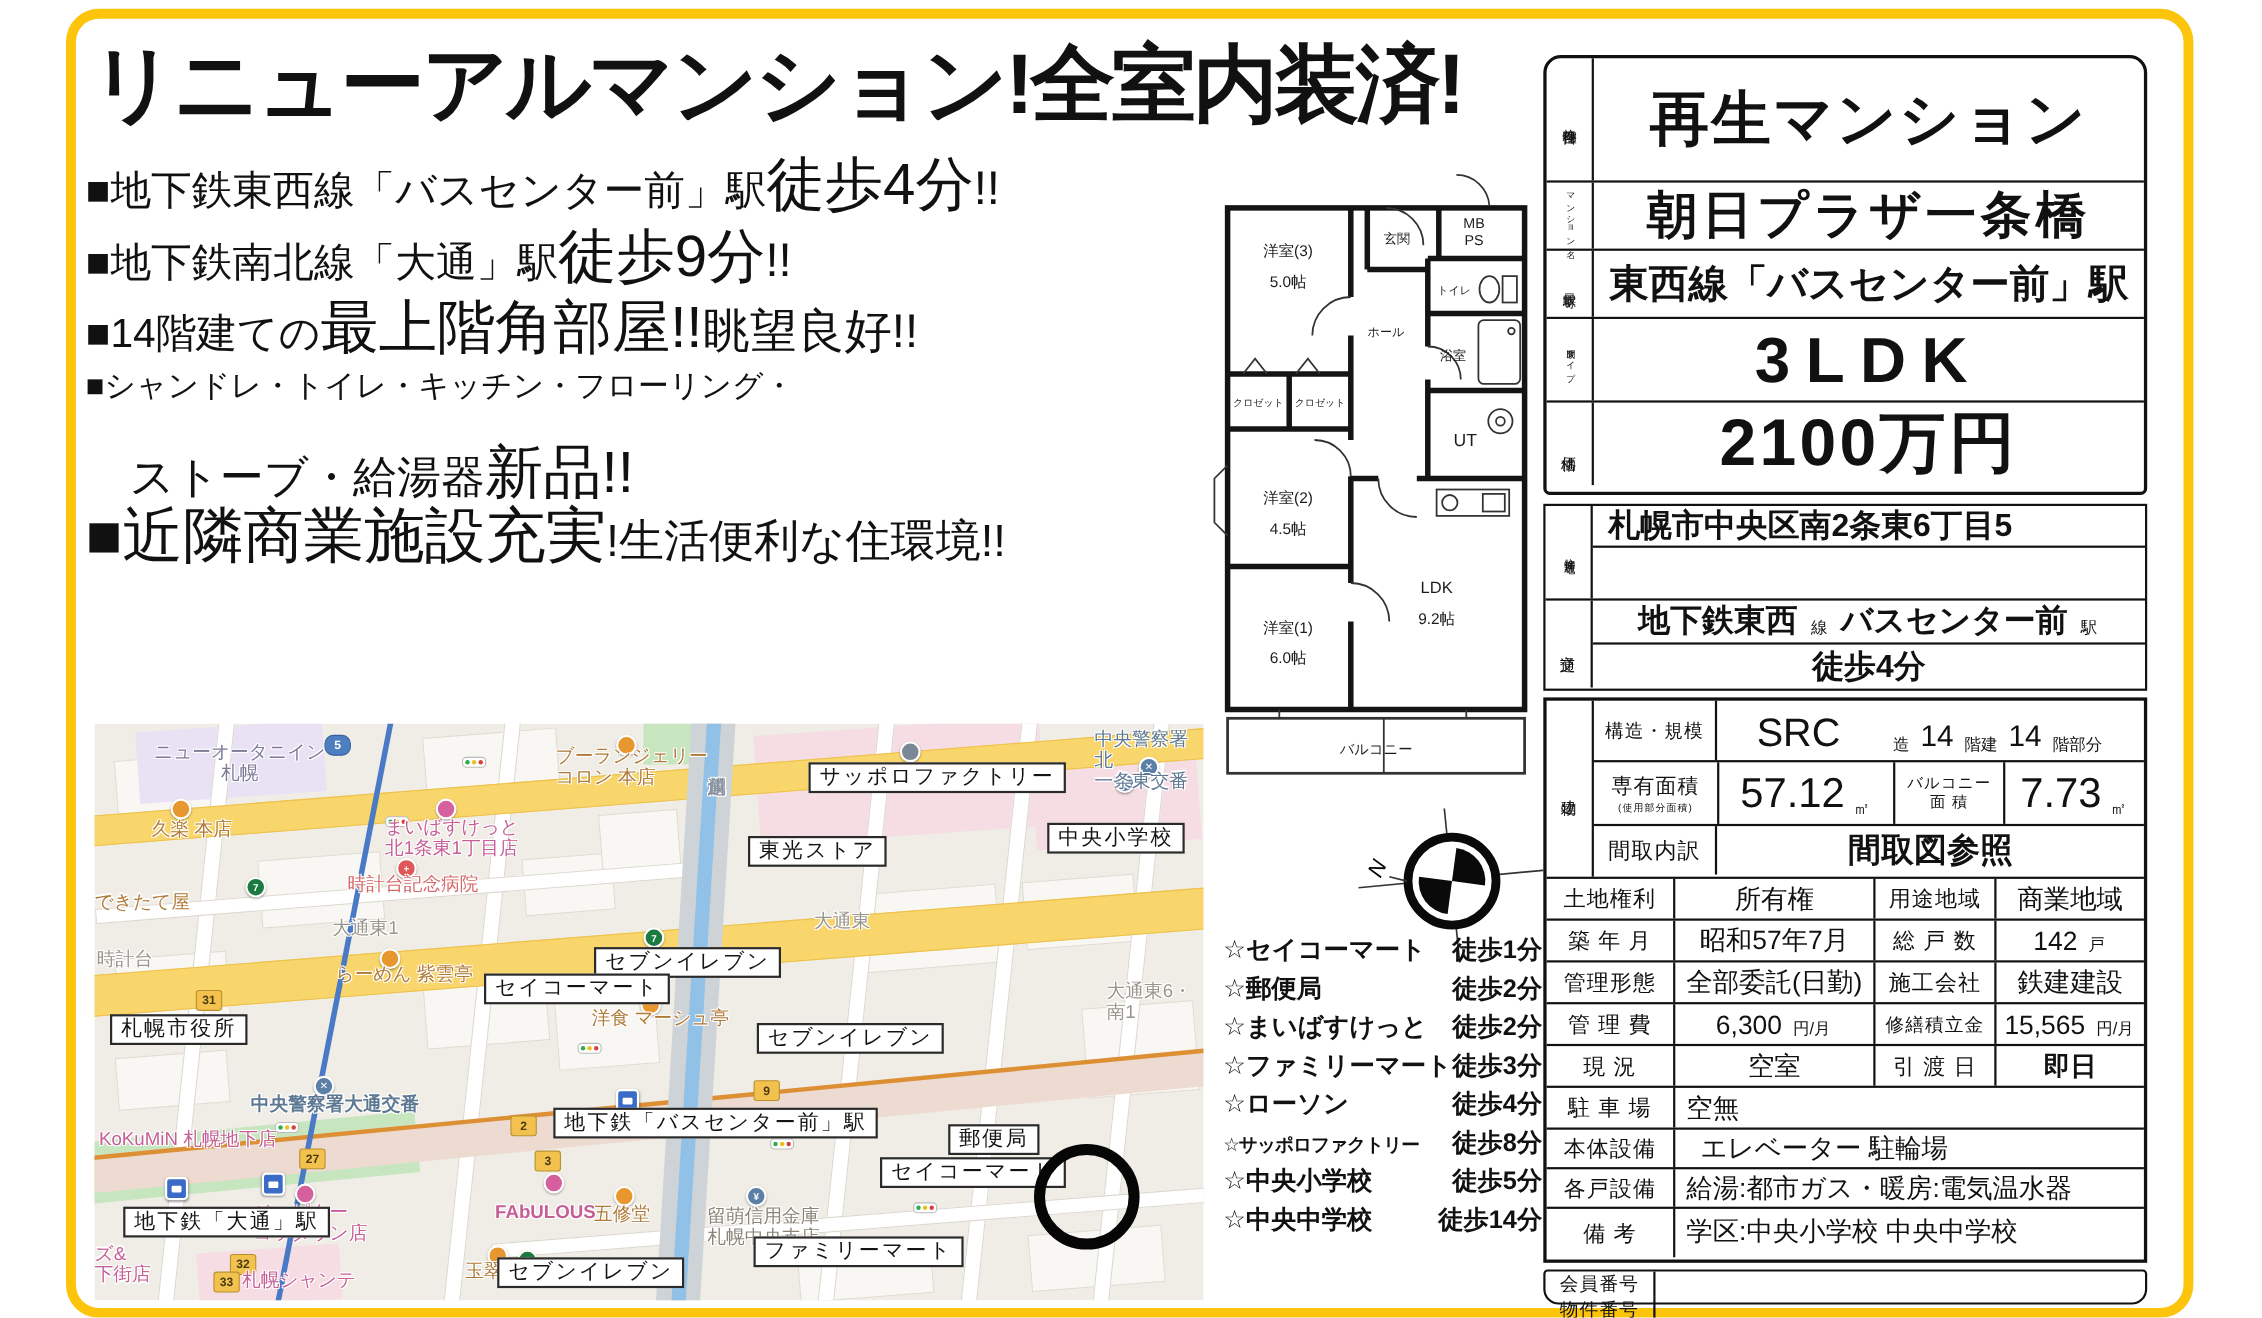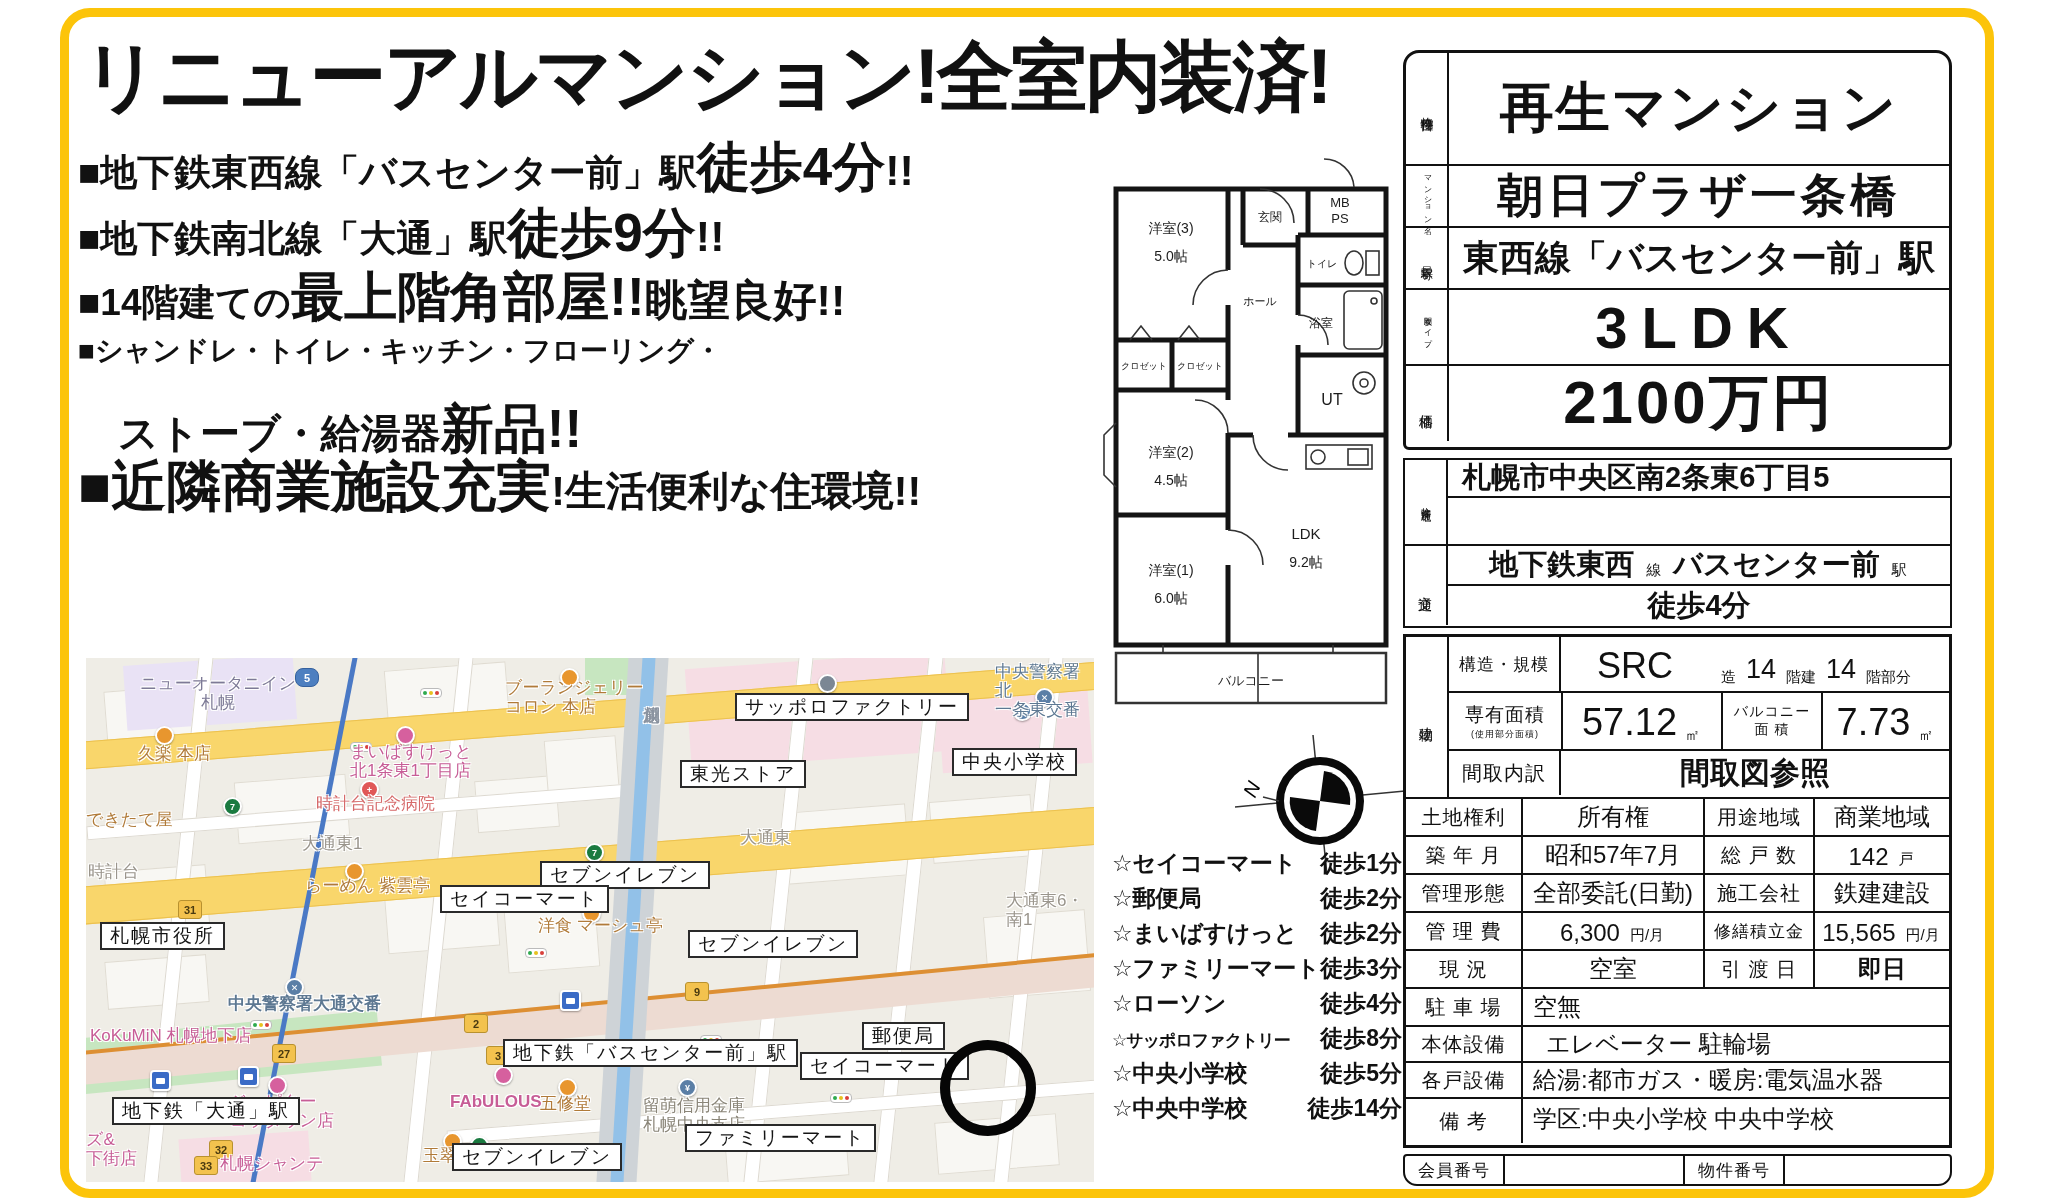--- a/index.html
+++ b/index.html
@@ -3,21 +3,21 @@
 <meta charset="utf-8">
 <style>
   html,body{margin:0;padding:0;background:#fff;}
   #page{position:relative;width:2056px;height:1198px;background:#fff;overflow:hidden;
         font-family:"Liberation Sans","DejaVu Sans",sans-serif;color:#111;}
   
   #frame{position:absolute;left:60px;top:8px;width:1916px;height:1172px;
          border:9px solid #fcc40a;border-radius:30px;background:#fff;}
   
   #headline{position:absolute;left:82px;top:26px;font-size:77px;font-weight:900;letter-spacing:-3px;white-space:nowrap;}
-  .bullet{position:absolute;left:78px;white-space:nowrap;font-weight:700;}
+  .bullet{position:absolute;left:78px;white-space:nowrap;font-weight:400;}
   .bullet .s{font-size:37px;}
   .bullet .b{font-size:53px;}
   .bullet .p{font-size:43px;}
   
   #plan{position:absolute;left:1108px;top:175px;width:287px;height:535px;overflow:visible;}
   #plan text{fill:#1c1c1c;font-family:"Liberation Sans",sans-serif;}
   
   #compass{position:absolute;left:1235px;top:735px;width:170px;height:140px;overflow:visible;}
   
   #walklist{position:absolute;left:1112px;top:848px;width:290px;}
@@ -345,21 +345,21 @@
     <div class="ml" style="left:920px;top:233px;color:#9a958c;">大通東6・南1</div>
     <div class="ml" style="left:556px;top:35px;color:#8a93a0;writing-mode:vertical-rl;text-orientation:upright;">創成川通</div>
 
     <div class="bx" style="left:649px;top:35px;">サッポロファクトリー</div>
     <div class="bx" style="left:594px;top:102px;">東光ストア</div>
     <div class="bx" style="left:454px;top:203px;">セブンイレブン</div>
     <div class="bx" style="left:354px;top:227px;">セイコーマート</div>
     <div class="bx" style="left:602px;top:272px;">セブンイレブン</div>
     <div class="bx" style="left:866px;top:90px;">中央小学校</div>
     <div class="bx" style="left:14px;top:264px;">札幌市役所</div>
-    <div class="bx" style="left:417px;top:349px;margin-top:32px;">地下鉄「バスセンター前」駅</div>
+    <div class="bx" style="left:417px;top:349px;">地下鉄「バスセンター前」駅</div>
     <div class="bx" style="left:776px;top:364px;">郵便局</div>
     <div class="bx" style="left:714px;top:394px;">セイコーマート</div>
     <div class="bx" style="left:26px;top:439px;">地下鉄「大通」駅</div>
     <div class="bx" style="left:599px;top:466px;">ファミリーマート</div>
     <div class="bx" style="left:366px;top:485px;">セブンイレブン</div>
 
     <div id="ring"></div>
   </div>
 
   <div id="tbl">
@@ -498,21 +498,21 @@
         <div class="cell lab" style="width:117px;">各戸設備</div>
         <div class="cell val" style="flex:1;justify-content:flex-start;padding-left:10px;">給湯:都市ガス・暖房:電気温水器</div>
       </div>
       <div class="trow" style="height:44px;">
         <div class="cell lab" style="width:117px;">備  考</div>
         <div class="cell val" style="flex:1;justify-content:flex-start;align-items:flex-start;padding:4px 0 0 10px;">学区:中央小学校 中央中学校</div>
       </div>
     </div>
 
     <div class="tbox" style="top:1104px;width:549px;height:32px;border-width:2.5px;border-radius:4px 4px 14px 14px;">
-      <div class="trow" style="height:100%;">
+      <div class="trow" style="height:100%;flex-direction:column;">
         <div class="cell lab" style="width:100px;font-size:17px;">会員番号</div>
         <div class="cell rb" style="width:180px;"></div>
         <div class="cell lab" style="width:100px;font-size:17px;">物件番号</div>
         <div class="cell" style="flex:1;"></div>
       </div>
     </div>
   </div>
 </div>
 
 </body></html>

